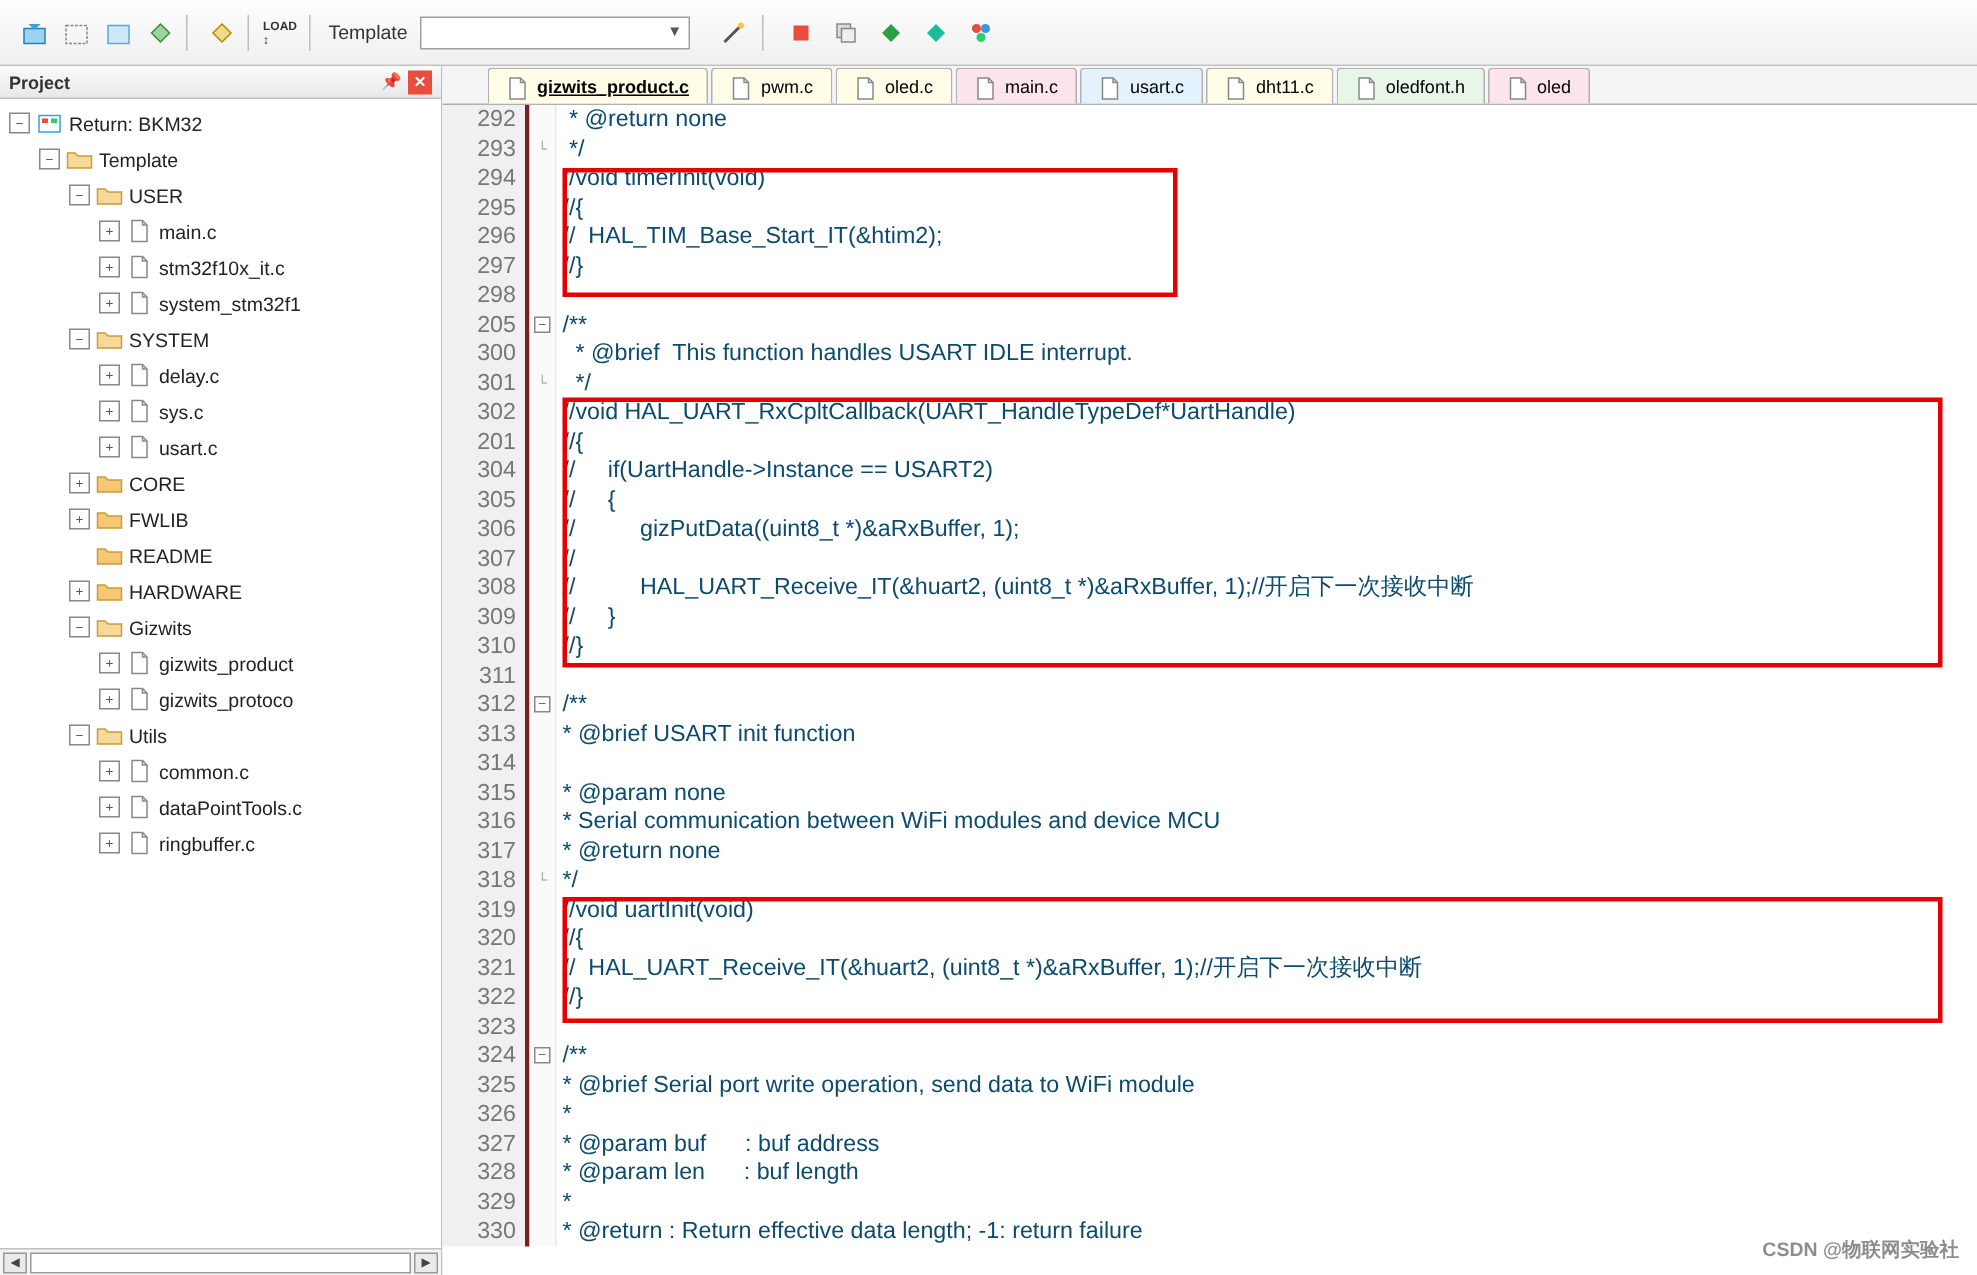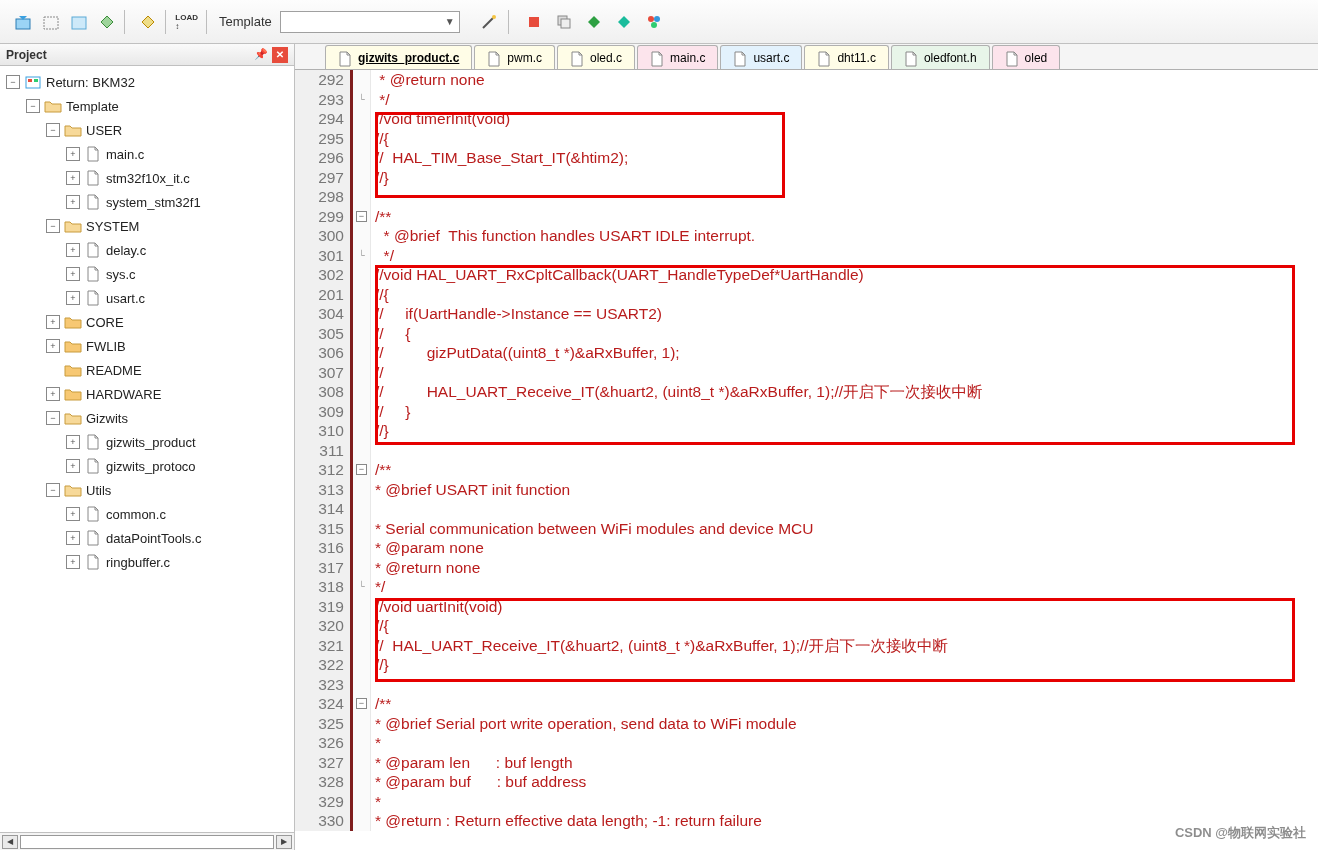--- a/index.html
+++ b/index.html
@@ -45,21 +45,21 @@
 
 .code-wrap { flex: 1; position: relative; overflow: hidden; }
 .code { display: flex; font-family: "Courier New", monospace; font-size: 15.5px; line-height: 19.5px; }
 .gutter { width: 58px; background: #f0f0f0; text-align: right; padding-right: 6px; color: #777; border-right: 3px solid #7f1d1d; }
 .gutter .ln { height: 19.5px; }
 .fold-col { width: 18px; background: #fafafa; border-right: 1px solid #e8e8e8; }
 .fold-col .fc { height: 19.5px; display: flex; align-items: center; justify-content: center; font-size: 9px; color: #666; }
 .fold-col .fbox { width: 11px; height: 11px; border: 1px solid #888; background: #fff; display: flex; align-items: center; justify-content: center; }
 .code-lines { flex: 1; padding-left: 4px; }
 .code-lines .cl { height: 19.5px; white-space: pre; }
-.cmt { color: #b91c1c; }
+.cmt { color: #0c4a6e; }
 
 .red-box { position: absolute; border: 3px solid #e60000; pointer-events: none; }
 .annotation { position: absolute; font-size: 26px; color: #e60000; font-family: "Microsoft YaHei","SimHei",sans-serif; }
 
 .watermark { position: absolute; right: 12px; bottom: 8px; font-size: 13px; color: rgba(0,0,0,0.45); font-family: "Microsoft YaHei",sans-serif; font-weight: bold; }
 </style>
 </head>
 <body>
 
 <div class="toolbar">
@@ -418,21 +418,21 @@
     <div class="code-wrap">
       <div class="code">
         <div class="gutter" id="gutter">
             <div class="ln">292</div>
             <div class="ln">293</div>
             <div class="ln">294</div>
             <div class="ln">295</div>
             <div class="ln">296</div>
             <div class="ln">297</div>
             <div class="ln">298</div>
-            <div class="ln">299</div>
+            <div class="ln">205</div>
             <div class="ln">300</div>
             <div class="ln">301</div>
             <div class="ln">302</div>
             <div class="ln">201</div>
             <div class="ln">304</div>
             <div class="ln">305</div>
             <div class="ln">306</div>
             <div class="ln">307</div>
             <div class="ln">308</div>
             <div class="ln">309</div>
@@ -528,34 +528,34 @@
             <div class="cl cmt">//     {</div>
             <div class="cl cmt">//          gizPutData((uint8_t *)&amp;aRxBuffer, 1);</div>
             <div class="cl cmt">//</div>
             <div class="cl cmt">//          HAL_UART_Receive_IT(&amp;huart2, (uint8_t *)&amp;aRxBuffer, 1);//开启下一次接收中断</div>
             <div class="cl cmt">//     }</div>
             <div class="cl cmt">//}</div>
             <div class="cl "></div>
             <div class="cl cmt">/**</div>
             <div class="cl cmt">* @brief USART init function</div>
             <div class="cl "></div>
+            <div class="cl cmt">* @param none</div>
             <div class="cl cmt">* Serial communication between WiFi modules and device MCU</div>
-            <div class="cl cmt">* @param none</div>
             <div class="cl cmt">* @return none</div>
             <div class="cl cmt">*/</div>
             <div class="cl cmt">//void uartInit(void)</div>
             <div class="cl cmt">//{</div>
             <div class="cl cmt">//  HAL_UART_Receive_IT(&amp;huart2, (uint8_t *)&amp;aRxBuffer, 1);//开启下一次接收中断</div>
             <div class="cl cmt">//}</div>
             <div class="cl "></div>
             <div class="cl cmt">/**</div>
             <div class="cl cmt">* @brief Serial port write operation, send data to WiFi module</div>
             <div class="cl cmt">*</div>
+            <div class="cl cmt">* @param buf      : buf address</div>
             <div class="cl cmt">* @param len      : buf length</div>
-            <div class="cl cmt">* @param buf      : buf address</div>
             <div class="cl cmt">*</div>
             <div class="cl cmt">* @return : Return effective data length; -1: return failure</div>
           </div>
       </div>
       <div class="red-box" style="left:80px;top:42px;width:410px;height:86px"></div>
       <div class="red-box" style="left:80px;top:195px;width:920px;height:180px"></div>
       <div class="red-box" style="left:80px;top:528px;width:920px;height:84px"></div>
     </div>
   </div>
 </div>

